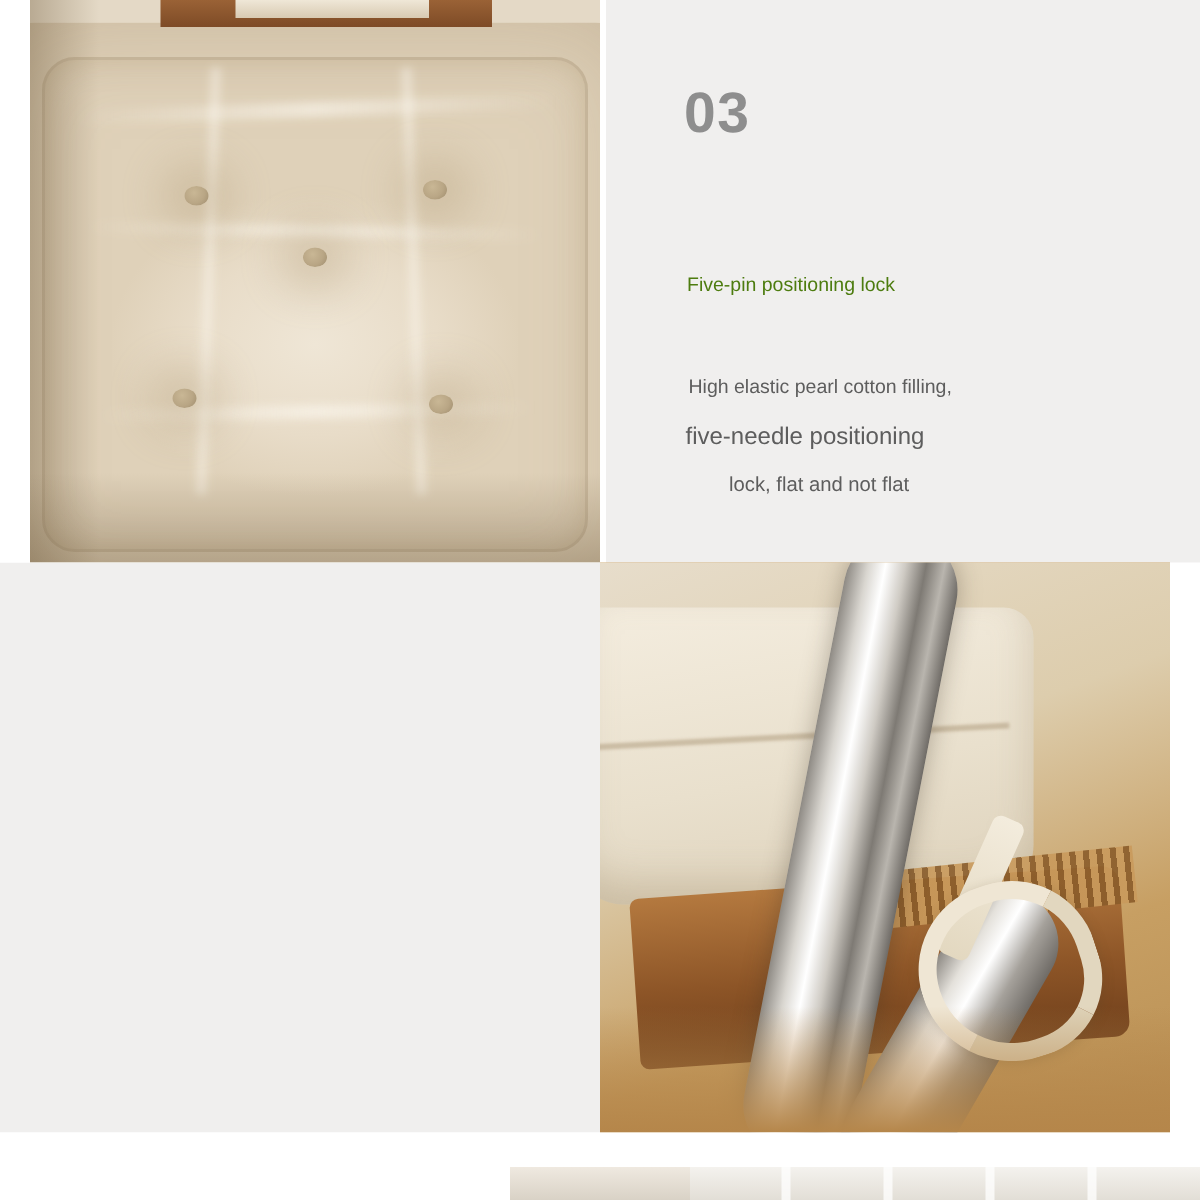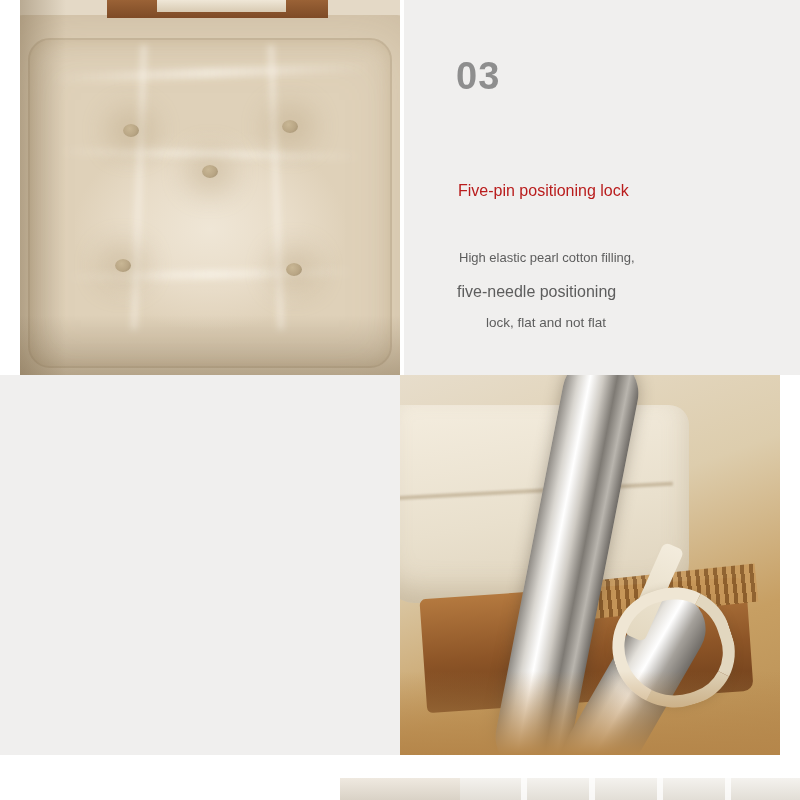--- a/index.html
+++ b/index.html
@@ -20,22 +20,22 @@
 
   
   .text-panel { background: #f0efee; }
   .num {
     font-size: 38px;
     font-weight: bold;
     color: #8e8e8e;
     letter-spacing: 1px;
   }
   .head {
-    font-size: 16px;
-    color: #b91c1c;
+    font-size: 13px;
+    color: #4d7c0f;
   }
   .body-line { color: #5d5d5d; }
 
   #panel03 { left: 404px; top: 0; width: 400px; height: 438px; }
   #panel03 .num { position: absolute; left: 52px; top: 55px; }
   #panel03 .head { position: absolute; left: 54px; top: 182px; }
   #panel03 .b1 { position: absolute; left: 55px; top: 250px; font-size: 13px; }
   #panel03 .b2 { position: absolute; left: 53px; top: 283px; font-size: 16px; }
   #panel03 .b3 { position: absolute; left: 54px; top: 315px; font-size: 13.5px; padding-left: 28px; }
 

